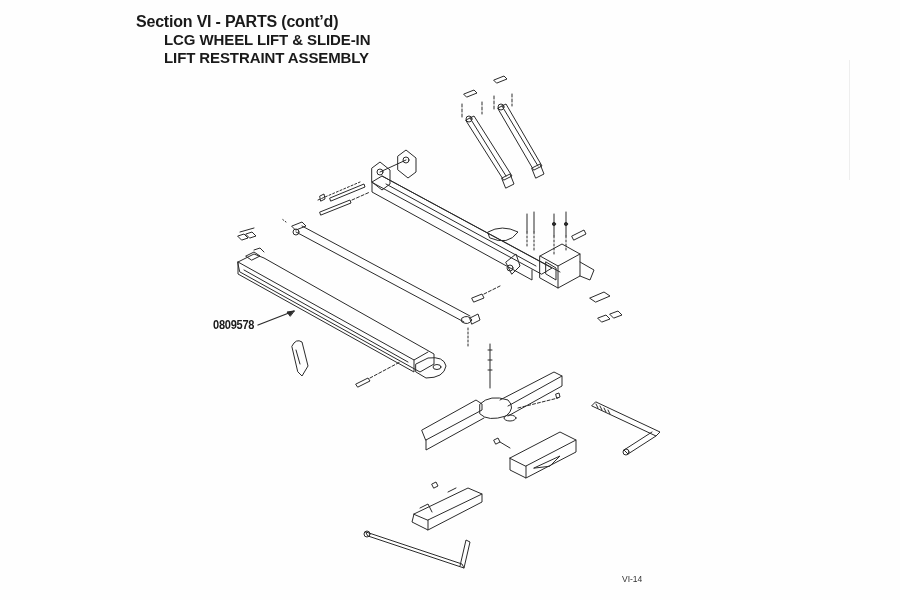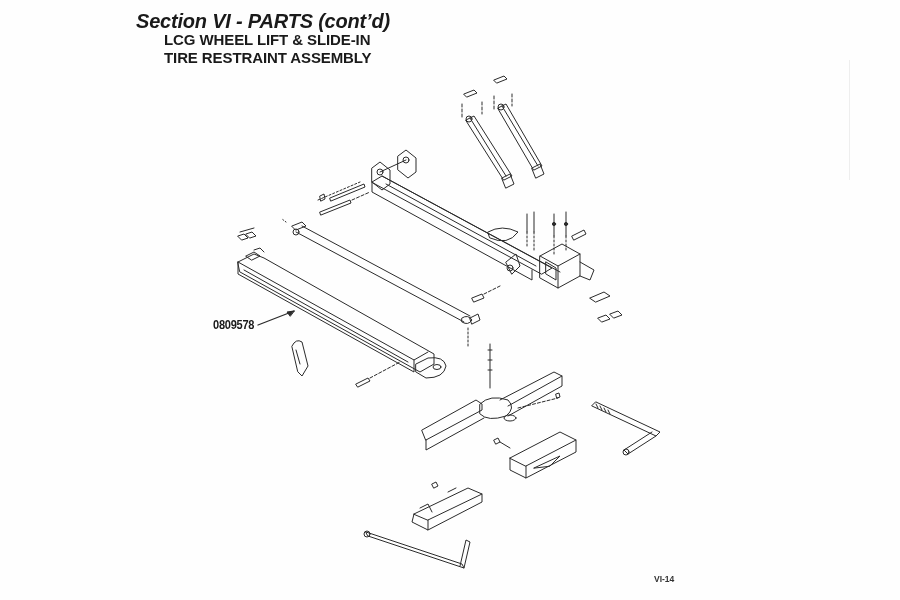--- a/index.html
+++ b/index.html
@@ -1,37 +1,37 @@
 <!DOCTYPE html>
 <html><head>
   <meta charset="utf-8">
   <style>
     html, body { margin: 0; padding: 0; background: #ffffff; }
     body { width: 900px; height: 600px; position: relative; overflow: hidden;
            font-family: "Liberation Sans", sans-serif; color: #1a1a1a; }
     .page { position: absolute; inset: 0; background: #fefefe; }
     .title-block { position: absolute; left: 136px; top: 12px; }
-    .section-title { font-weight: bold; font-size: 20px; letter-spacing: -0.2px; line-height: 19px; font-style: italic; }
+    .section-title { font-weight: bold; font-size: 16px; letter-spacing: -0.2px; line-height: 19px; }
     .sub-title { font-weight: bold; font-size: 15px; line-height: 18px; margin-left: 28px; letter-spacing: -0.1px; }
     .part-callout { position: absolute; left: 213px; top: 317px; font-weight: bold; font-size: 13px;
                     letter-spacing: -0.3px; transform: scaleX(0.85); transform-origin: left center; }
-    .page-number { position: absolute; left: 622px; top: 574px; font-weight: bold; font-size: 8.5px; color: #333; margin-left: 32px; }
+    .page-number { position: absolute; left: 622px; top: 574px; font-weight: normal; font-size: 8.5px; color: #333; }
     .edge-line { position: absolute; left: 849px; top: 60px; width: 1px; height: 120px; background: #eeeeee; }
     svg.diagram { position: absolute; left: 0; top: 0; }
     svg.diagram * { vector-effect: non-scaling-stroke; }
   </style>
 </head>
 <body>
 
 <div class="page">
 
   <div class="title-block">
     <div class="section-title">Section VI - PARTS (cont’d)</div>
     <div class="sub-title">LCG WHEEL LIFT &amp; SLIDE-IN</div>
-    <div class="sub-title">TIRE RESTRAINT ASSEMBLY</div>
+    <div class="sub-title">LIFT RESTRAINT ASSEMBLY</div>
   </div>
 
   <div class="edge-line"></div>
 
   <svg class="diagram" width="900" height="600" viewBox="0 0 900 600" fill="none" stroke="#2b2b2b" stroke-width="1" stroke-linejoin="round" stroke-linecap="round">
 
     <g>
 
       <path d="M464 94 l10 -4 l3 3 l-10 4 z"></path>
       <path d="M494 80 l10 -4 l3 3 l-10 4 z"></path>

